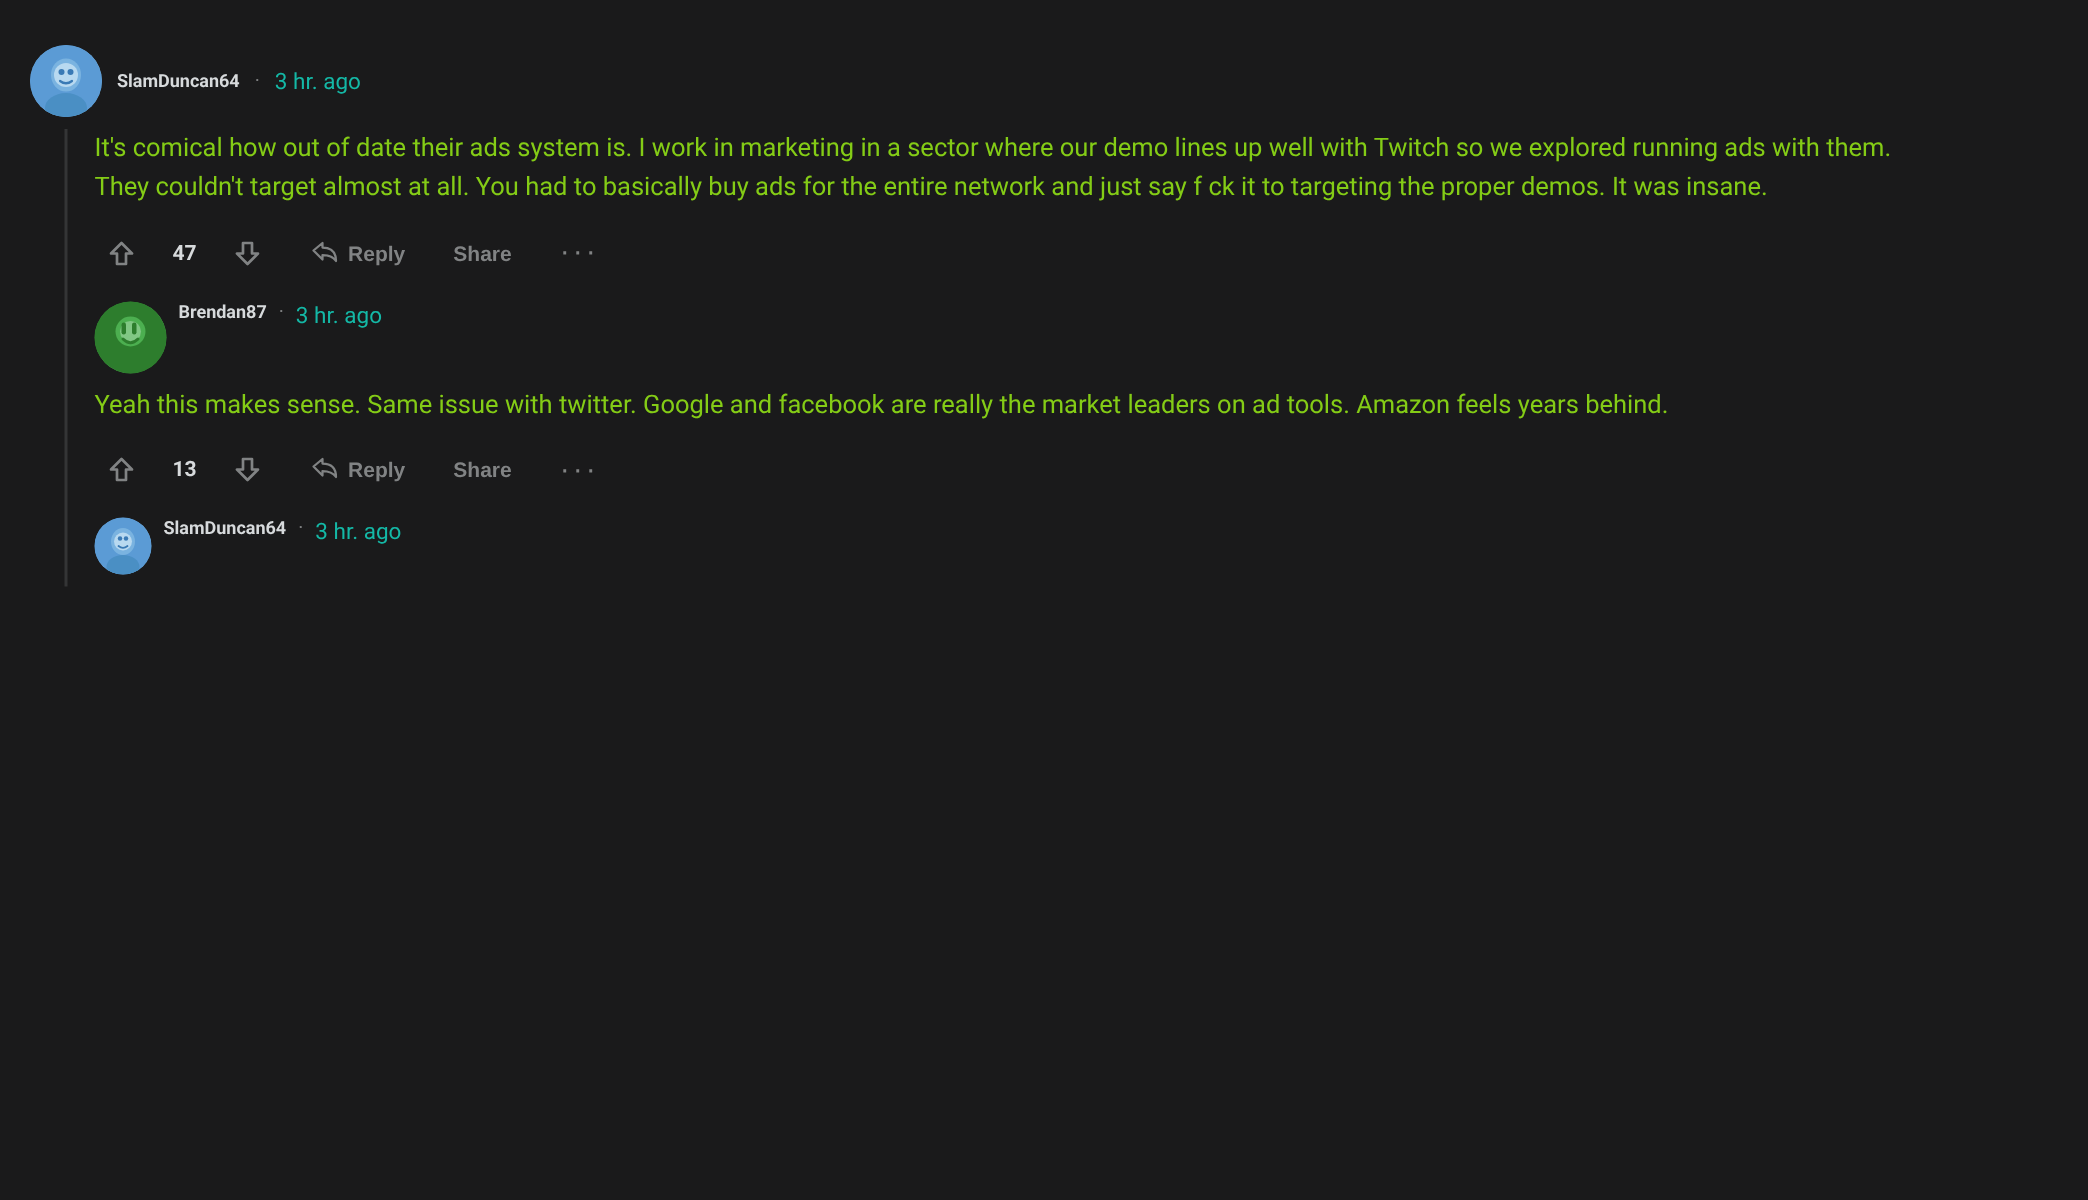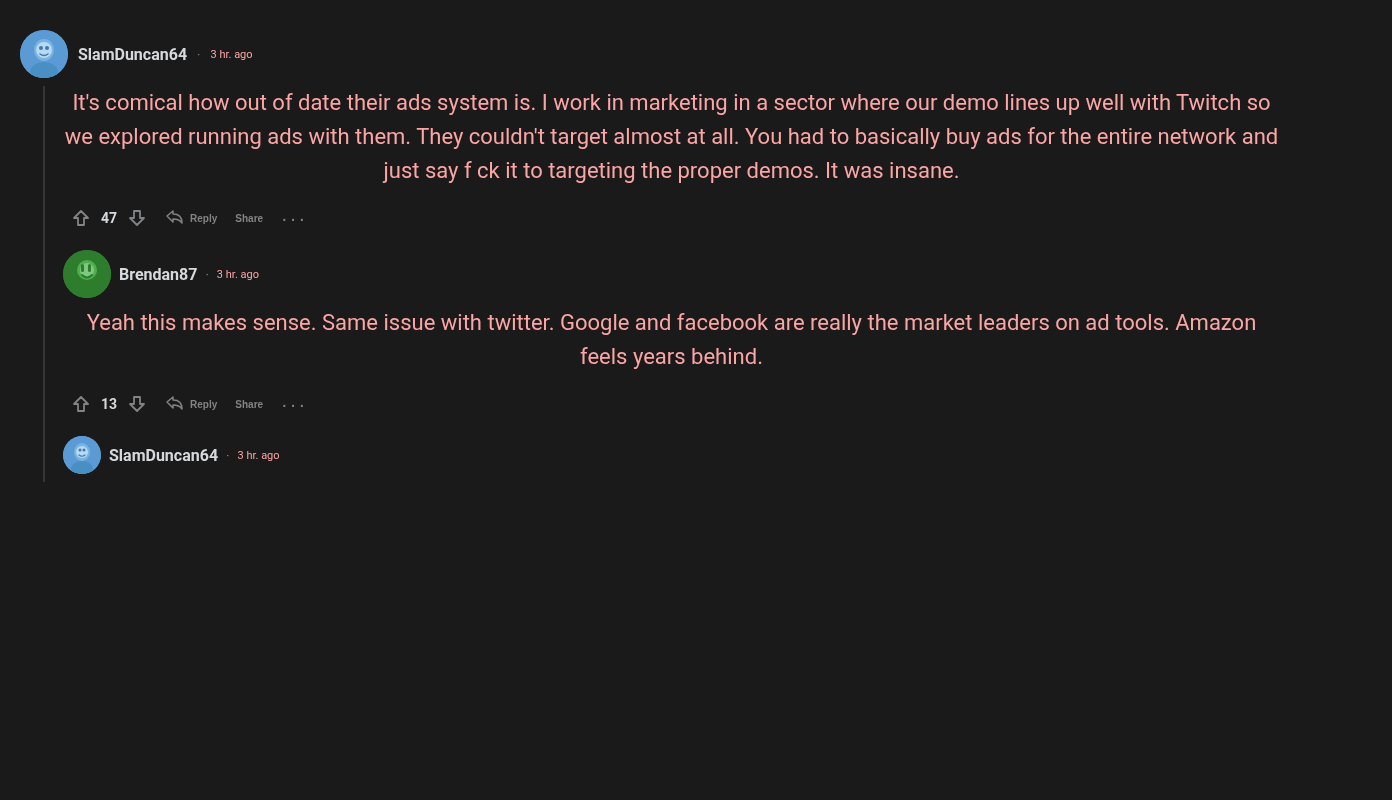--- a/index.html
+++ b/index.html
@@ -55,27 +55,27 @@
       background: linear-gradient(135deg, #2d8a2d 30%, #4caf50 60%, #1b6b1b 100%);
     }
 
     .avatar-svg {
       width: 100%;
       height: 100%;
     }
 
     .username {
       font-weight: 700;
-      font-size: 16px;
+      font-size: 12px;
       color: #d7dadc;
     }
 
     .timestamp {
-      color: #fca5a5;
-      font-size: 11px;
+      color: #14b8a6;
+      font-size: 15px;
     }
 
     .dot-separator {
       color: #818384;
       font-size: 13px;
     }
 
     .comment-body {
       display: flex;
     }
@@ -86,45 +86,44 @@
       margin-left: 23px;
       margin-right: 18px;
       flex-shrink: 0;
     }
 
     .comment-content {
       flex: 1;
     }
 
     .comment-text {
-      font-size: 22px;
+      font-size: 17px;
       line-height: 1.55;
-      color: #fca5a5;
+      color: #84cc16;
       margin-bottom: 14px;
-      text-align: center;
     }
 
     .comment-actions {
       display: flex;
       align-items: center;
-      gap: 2px;
+      gap: 16px;
       margin-bottom: 16px;
     }
 
     .action-btn {
       display: flex;
       align-items: center;
       gap: 5px;
       background: none;
       border: none;
       color: #818384;
       cursor: pointer;
       padding: 6px 8px;
       border-radius: 4px;
-      font-size: 10px;
+      font-size: 14px;
       font-weight: 700;
     }
 
     .vote-count {
       font-size: 14px;
       font-weight: 700;
       color: #d7dadc;
     }
 
     .more-btn {
@@ -137,21 +136,21 @@
       padding: 4px 8px;
       border-radius: 4px;
     }
 
     .nested-comment {
       margin-top: 12px;
     }
 
     .nested-comment-header {
       display: flex;
-      align-items: center;
+      align-items: flex-start;
       gap: 8px;
       margin-bottom: 8px;
     }
 
     .nested-body {
       display: flex;
       flex-direction: column;
     }
 
     .nested-thread-line {

